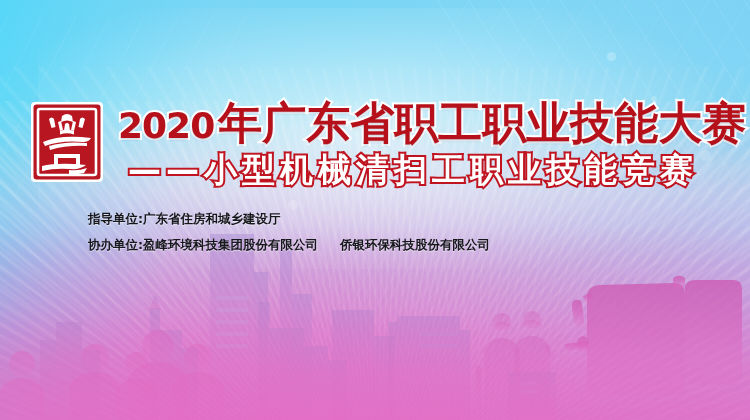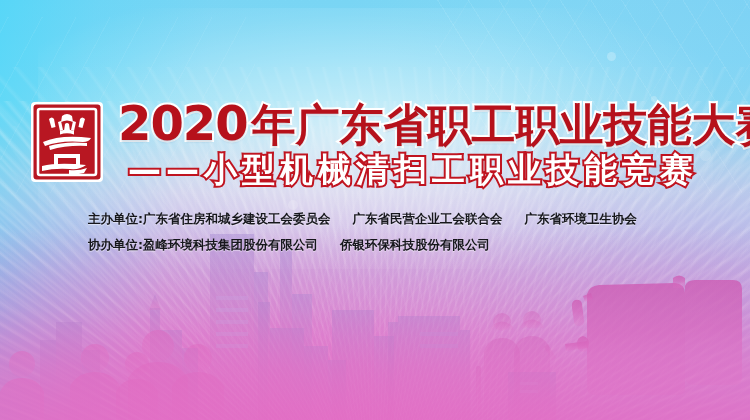--- a/index.html
+++ b/index.html
@@ -126,21 +126,21 @@
     font-size:44px;line-height:52px;
     color:#b6111b;
     white-space:nowrap;
     letter-spacing:0px;
     -webkit-text-stroke:4px #ffffff;
     paint-order:stroke fill;
     text-shadow:0 2px 2px rgba(0,60,110,.18);
   }
   .title1 .yr{
     font-family:"DejaVu Sans","Liberation Sans",sans-serif;
-    font-size:48px;letter-spacing:-1px;margin-right:4px;
+    font-size:36px;letter-spacing:-1px;margin-right:4px;
   }
   .title2{
     position:absolute;left:128px;top:150px;
     font-family:"DejaVu Sans","Liberation Sans",sans-serif;
     font-weight:bold;
     font-size:33px;line-height:40px;
     color:#ffffff;
     white-space:nowrap;
     letter-spacing:5px;
     -webkit-text-stroke:4px #c01420;
@@ -341,24 +341,24 @@
     </svg>
   </div>
 
   <div class="title-wrap">
     <div class="title1"><span class="yr">2020</span><span>年广东省职工职业技能大赛</span></div>
     <div class="title2">——小型机械清扫工职业技能竞赛</div>
   </div>
 
   <div class="orgs">
 
-
     <div class="org-line">
-      <span>主办单位:</span><span>广东省住房和城乡建设工会委员会</span><span class="gap"></span><span>广东省民营企业工会联合会</span><span class="gap"></span><span>广东省环境卫生协会</span>
+      <span>指导单位:</span><span>广东省住房和城乡建设厅</span>
     </div>
+
 
     <div class="org-line">
       <span>协办单位:</span><span>盈峰环境科技集团股份有限公司</span><span class="gap"></span><span>侨银环保科技股份有限公司</span>
     </div>
 
   </div>
 
 </div>
 
 </body></html>

